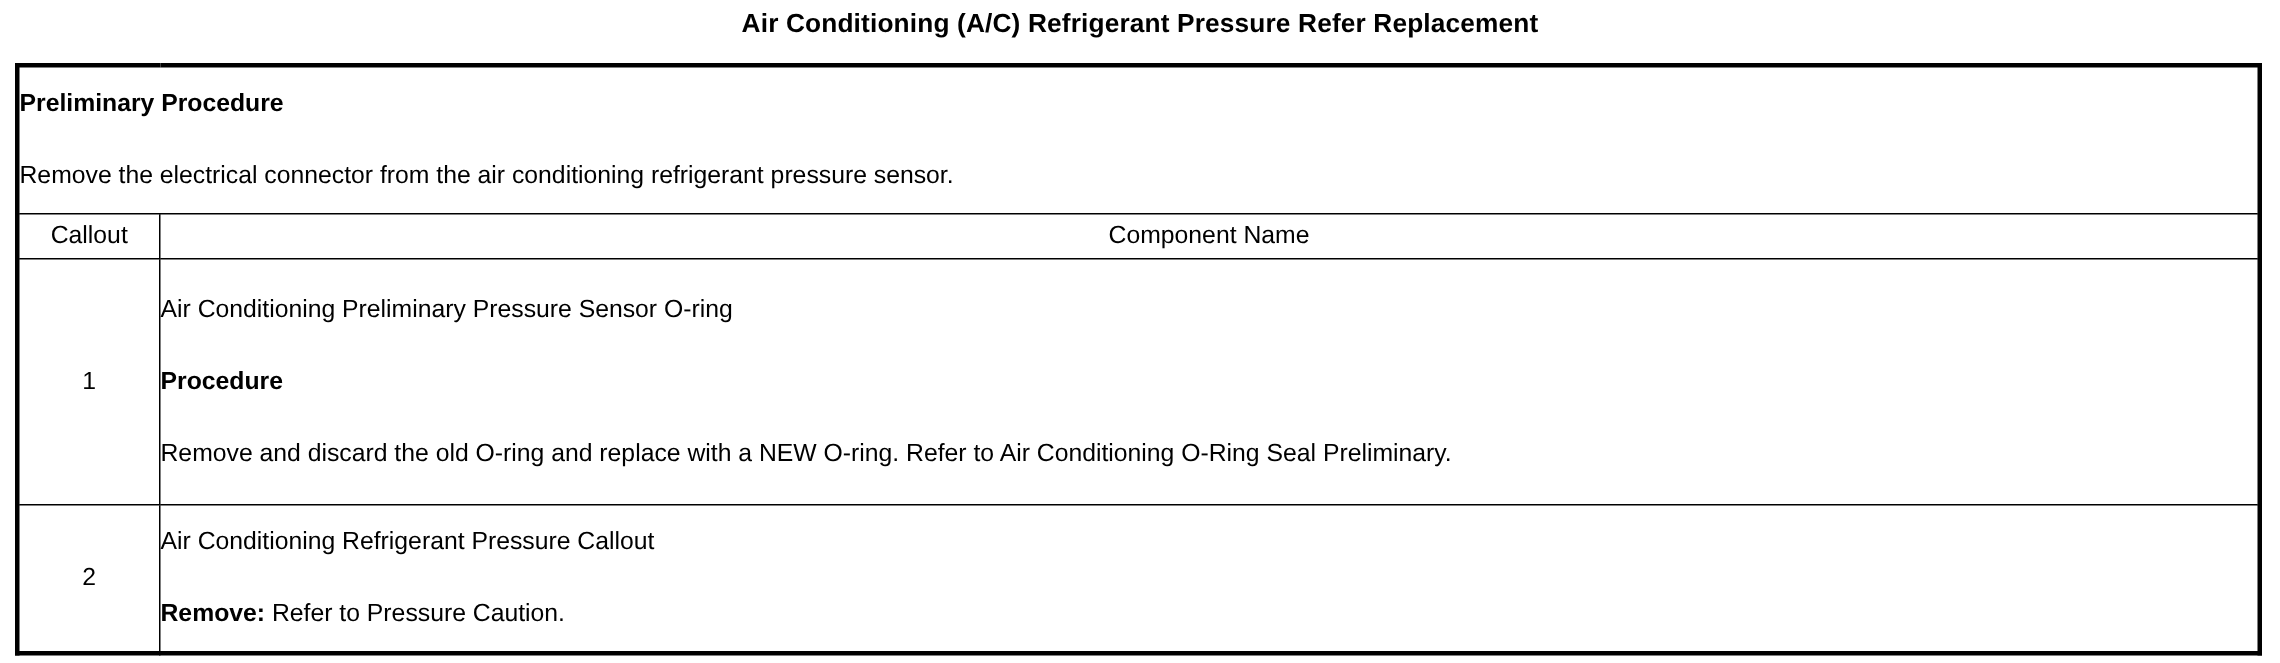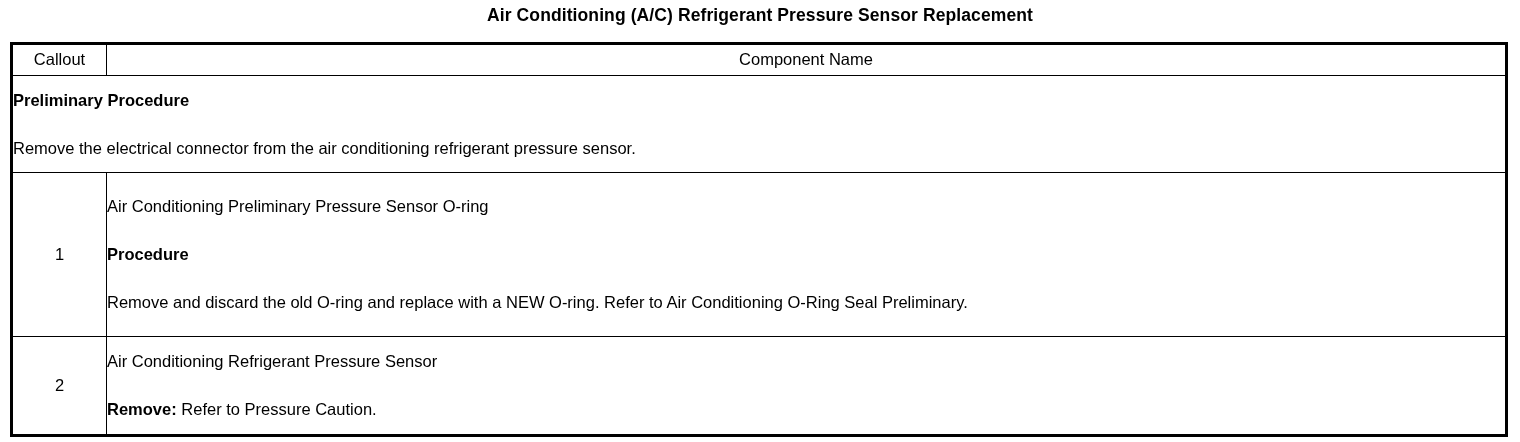--- a/index.html
+++ b/index.html
@@ -102,53 +102,53 @@
   }
   .bold {
     font-weight: bold;
   }
 </style>
 </head>
 <body>
 
 <div class="page">
 
-  <div class="doc-title">Air Conditioning (A/C) Refrigerant Pressure Sensor Replacement</div>
+  <div class="doc-title">Air Conditioning (A/C) Refrigerant Pressure Refer Replacement</div>
 
   <table class="proc-table">
     <colgroup>
       <col class="col-callout">
       <col class="col-name">
     </colgroup>
     <tbody>
 
       <tr>
-        <td class="hdr-callout">Callout</td>
-        <td class="hdr-name">Component Name</td>
-      </tr>
-
-      <tr>
         <td class="cell-span" colspan="2">
           <span class="line bold">Preliminary Procedure</span>
           <span class="line">Remove the electrical connector from the air conditioning refrigerant pressure sensor.</span>
         </td>
+      </tr>
+
+      <tr>
+        <td class="hdr-callout">Callout</td>
+        <td class="hdr-name">Component Name</td>
       </tr>
 
       <tr>
         <td class="cell-callout">1</td>
         <td class="cell-body">
           <span class="line">Air Conditioning Preliminary Pressure Sensor O-ring</span>
           <span class="line bold">Procedure</span>
           <span class="line">Remove and discard the old O-ring and replace with a NEW O-ring. Refer to Air Conditioning O-Ring Seal Preliminary.</span>
         </td>
       </tr>
 
       <tr>
         <td class="cell-callout">2</td>
         <td class="cell-body">
-          <span class="line">Air Conditioning Refrigerant Pressure Sensor</span>
+          <span class="line">Air Conditioning Refrigerant Pressure Callout</span>
           <span class="line"><span class="bold">Remove:</span><span>&nbsp;</span><span>Refer to Pressure Caution.</span></span>
         </td>
       </tr>
 
     </tbody>
   </table>
 </div>
 
 </body></html>

